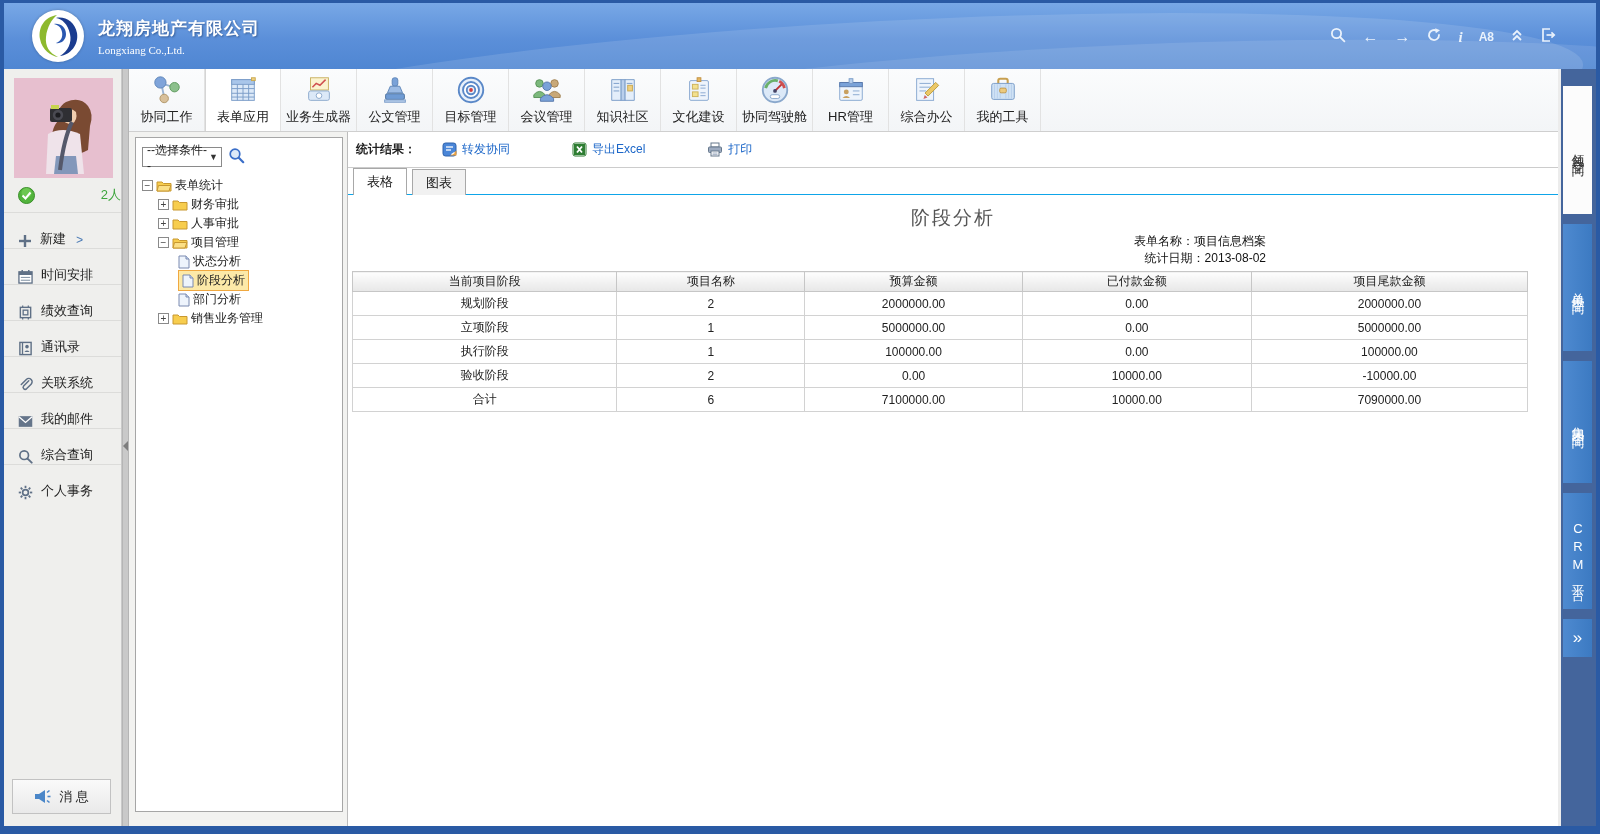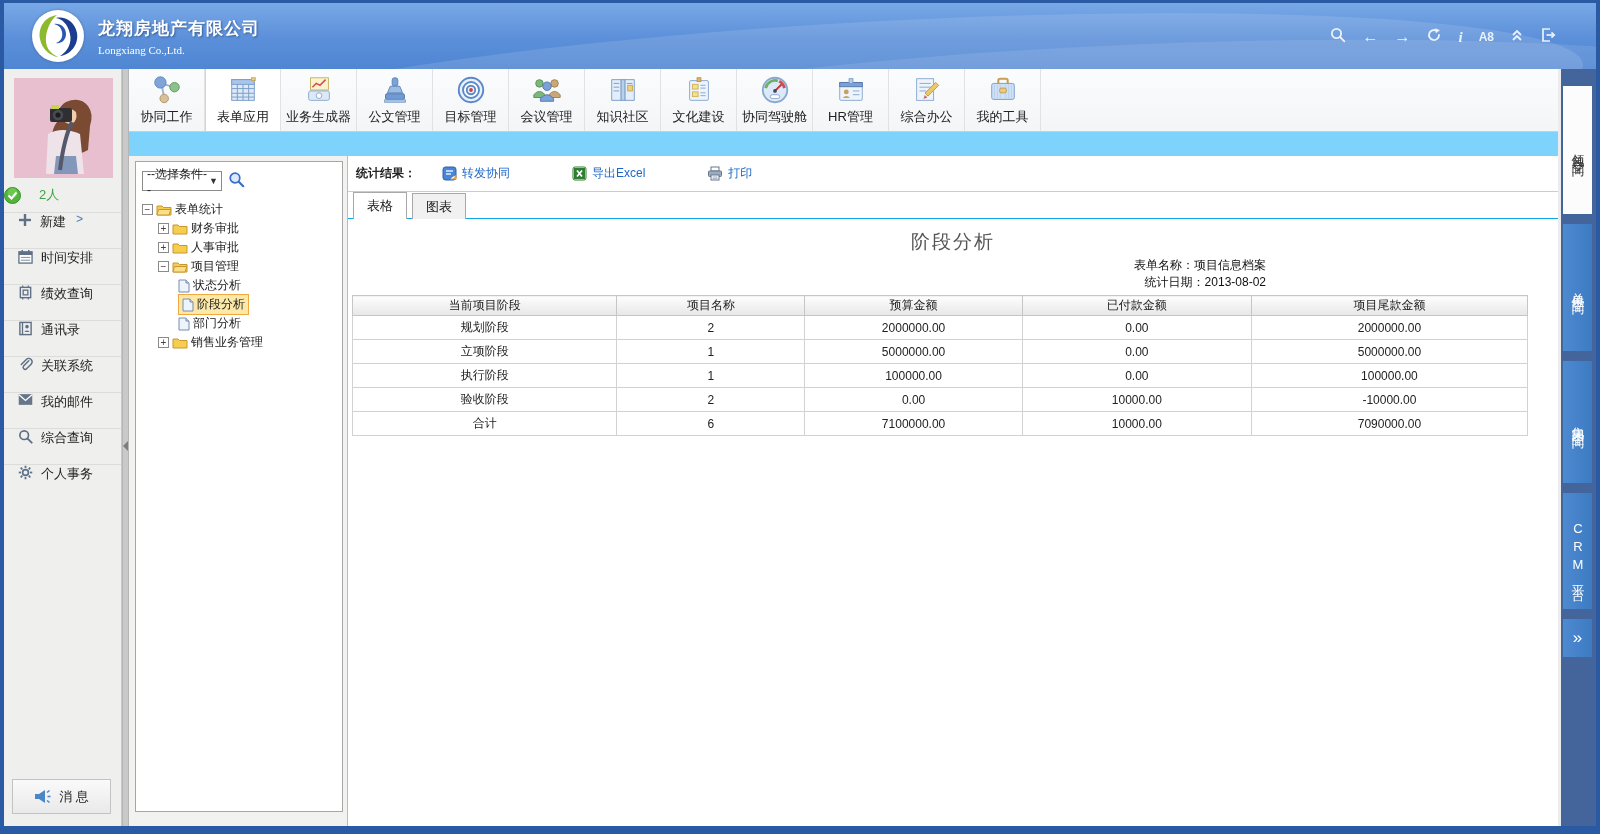--- a/index.html
+++ b/index.html
@@ -20,42 +20,42 @@
   .hic { font-size:16px; line-height:16px; cursor:pointer; }
   .hic.txt { font-size:12px; font-weight:bold; }
   .hic.info { font-family:"Liberation Serif","DejaVu Serif",serif; font-style:italic; font-weight:bold; font-size:15px; }
 
   
   .app { flex:1; display:flex; min-height:0; background:#f0f0ee; }
 
   
   .sb { width:118px; flex:0 0 auto; background:#efefed; border-right:1px solid #c9c9c9; display:flex; flex-direction:column; }
   .avatar { margin:9px 8px 0 10px; height:100px; background:#e7bfcf; overflow:hidden; flex:0 0 auto; }
-  .sb-status { height:34px; display:flex; align-items:center; gap:18px; }
+  .sb-status { height:34px; display:flex; align-items:center; padding-left:14px; gap:6px;justify-content:space-between; }
   .sb-status .txt { color:#3da53d; font-size:13px; }
   .sb-menu { flex:1; }
-  .sb-item { height:36px; display:flex; align-items:flex-start; gap:8px; padding-left:14px; border-top:1px solid #dcdcda; font-size:13px; color:#222; cursor:pointer;font-family:Liberation Mono, monospace; }
+  .sb-item { height:36px; display:flex; align-items:flex-end; gap:8px; padding-left:14px; border-top:1px solid #dcdcda; font-size:13px; color:#222; cursor:pointer;font-family:Liberation Mono, monospace; }
   .sb-item .arrow { color:#4a7ab5; font-size:12px; margin-left:2px; }
   .sb-msg { margin:8px 10px 12px 8px; height:35px; border:1px solid #c2c2c2; background:linear-gradient(180deg,#fafafa,#e9e9e9); display:flex; align-items:center; justify-content:center; gap:7px; font-size:13px; color:#222; cursor:pointer; flex:0 0 auto; }
 
   
   .vdiv { width:7px; flex:0 0 auto; background:#c9c9c9; border-left:1px solid #b5b5b5; border-right:1px solid #b5b5b5; position:relative; cursor:pointer; }
   .vdiv .tri { position:absolute; top:372px; left:0px; width:0; height:0; border-top:5px solid transparent; border-bottom:5px solid transparent; border-right:5px solid #7d7d7d; }
 
   
   .ws { flex:1; min-width:0; display:flex; flex-direction:column; background:#7dd3fc; }
 
   .toolbar { height:63px; flex:0 0 auto; background:linear-gradient(180deg,#fbfcfd,#f3f5f7); border-bottom:1px solid #cfcfcf; display:flex; }
   .tb-item { width:76px; flex:0 0 auto; display:flex; flex-direction:column; align-items:center; justify-content:center; gap:2px; border-right:1px solid #e2e2e2; font-size:13px; color:#222; cursor:pointer; }
   .tb-item.active { background:#fff; border-left:1px solid #d5d5d5; }
   .tb-item svg { width:32px; height:32px; }
 
   .crumb { height:21px; flex:0 0 auto; background:#ebebeb; border-bottom:1px solid #d2d2d2; display:flex; align-items:center; padding-left:10px; font-size:12px; color:#666; gap:10px; }
 
-  .content { flex:1; display:flex; min-height:0; background:#f2f2f0;margin-top:24px; }
+  .content { flex:1; display:flex; min-height:0; background:#f2f2f0; }
 
   
   .tree-wrap { width:218px; flex:0 0 auto; padding:5px 4px 14px 6px; }
   .tree-panel { height:100%; background:#fff; border:1px solid #a6a6a6; padding:9px 6px; font-size:12px; color:#222; overflow:hidden; }
   .filter-row { display:flex; align-items:center; gap:6px; }
   .fselect { width:80px; height:20px; border:1px solid #8a8a8a; background:#fff; display:flex; align-items:center; justify-content:space-between; padding:0 3px 0 4px; font-size:12px; cursor:pointer; }
   .fselect .chev { font-size:9px; color:#333; }
   .tree { margin-top:9px; line-height:19px; }
   .trow { display:flex; align-items:center; height:19px; white-space:nowrap; cursor:pointer; }
   .exp { width:11px; height:11px; border:1px solid #8a8a8a; background:#fff; font-size:10px; line-height:9px; text-align:center; color:#444; margin-right:3px; flex:0 0 auto; }

